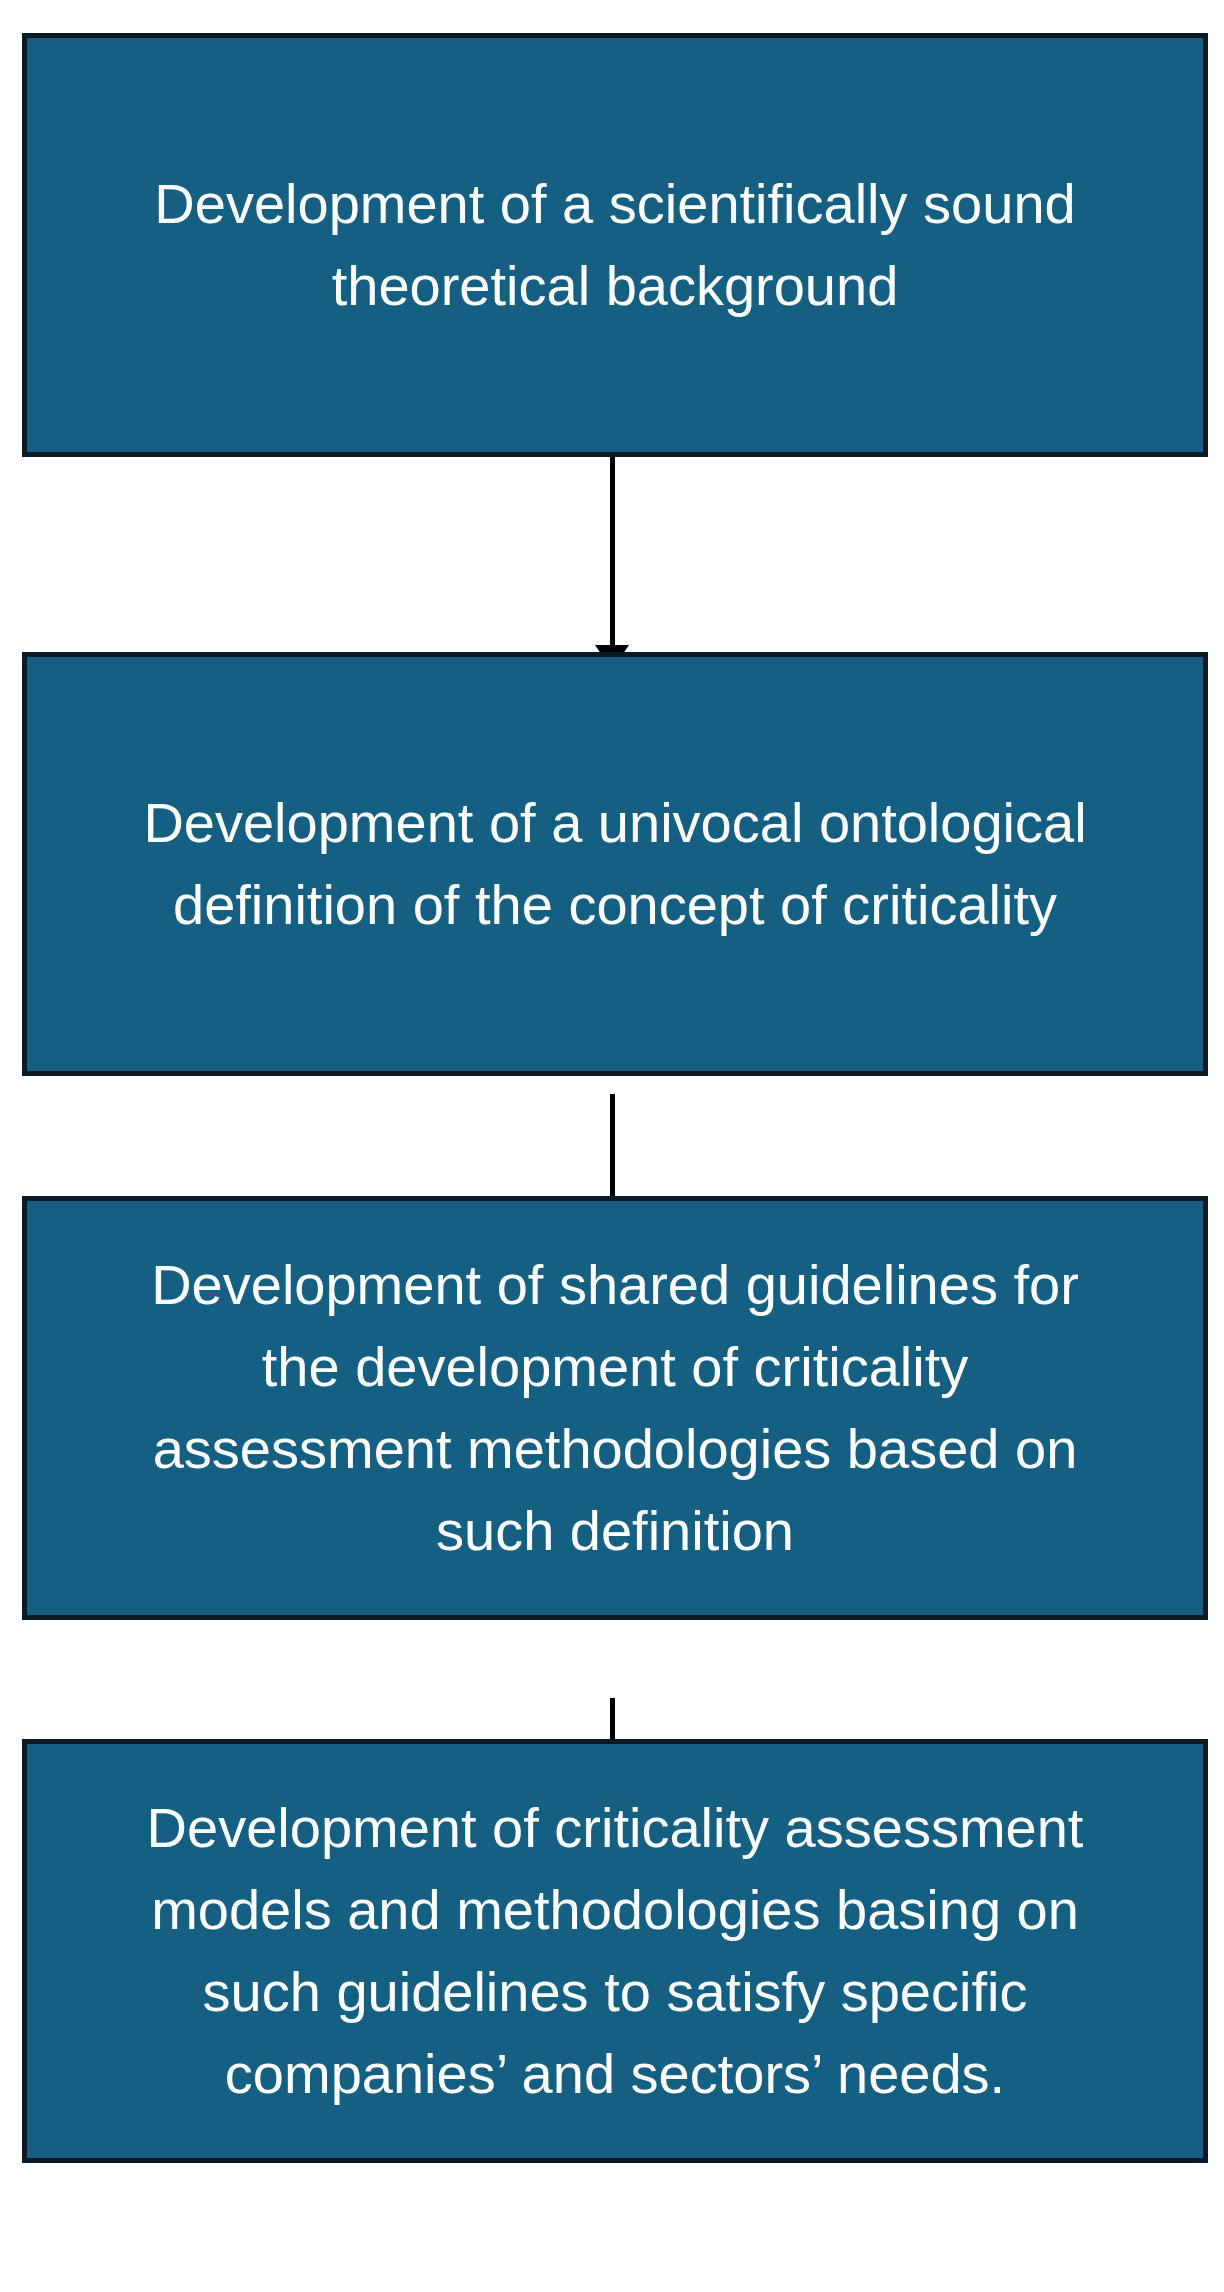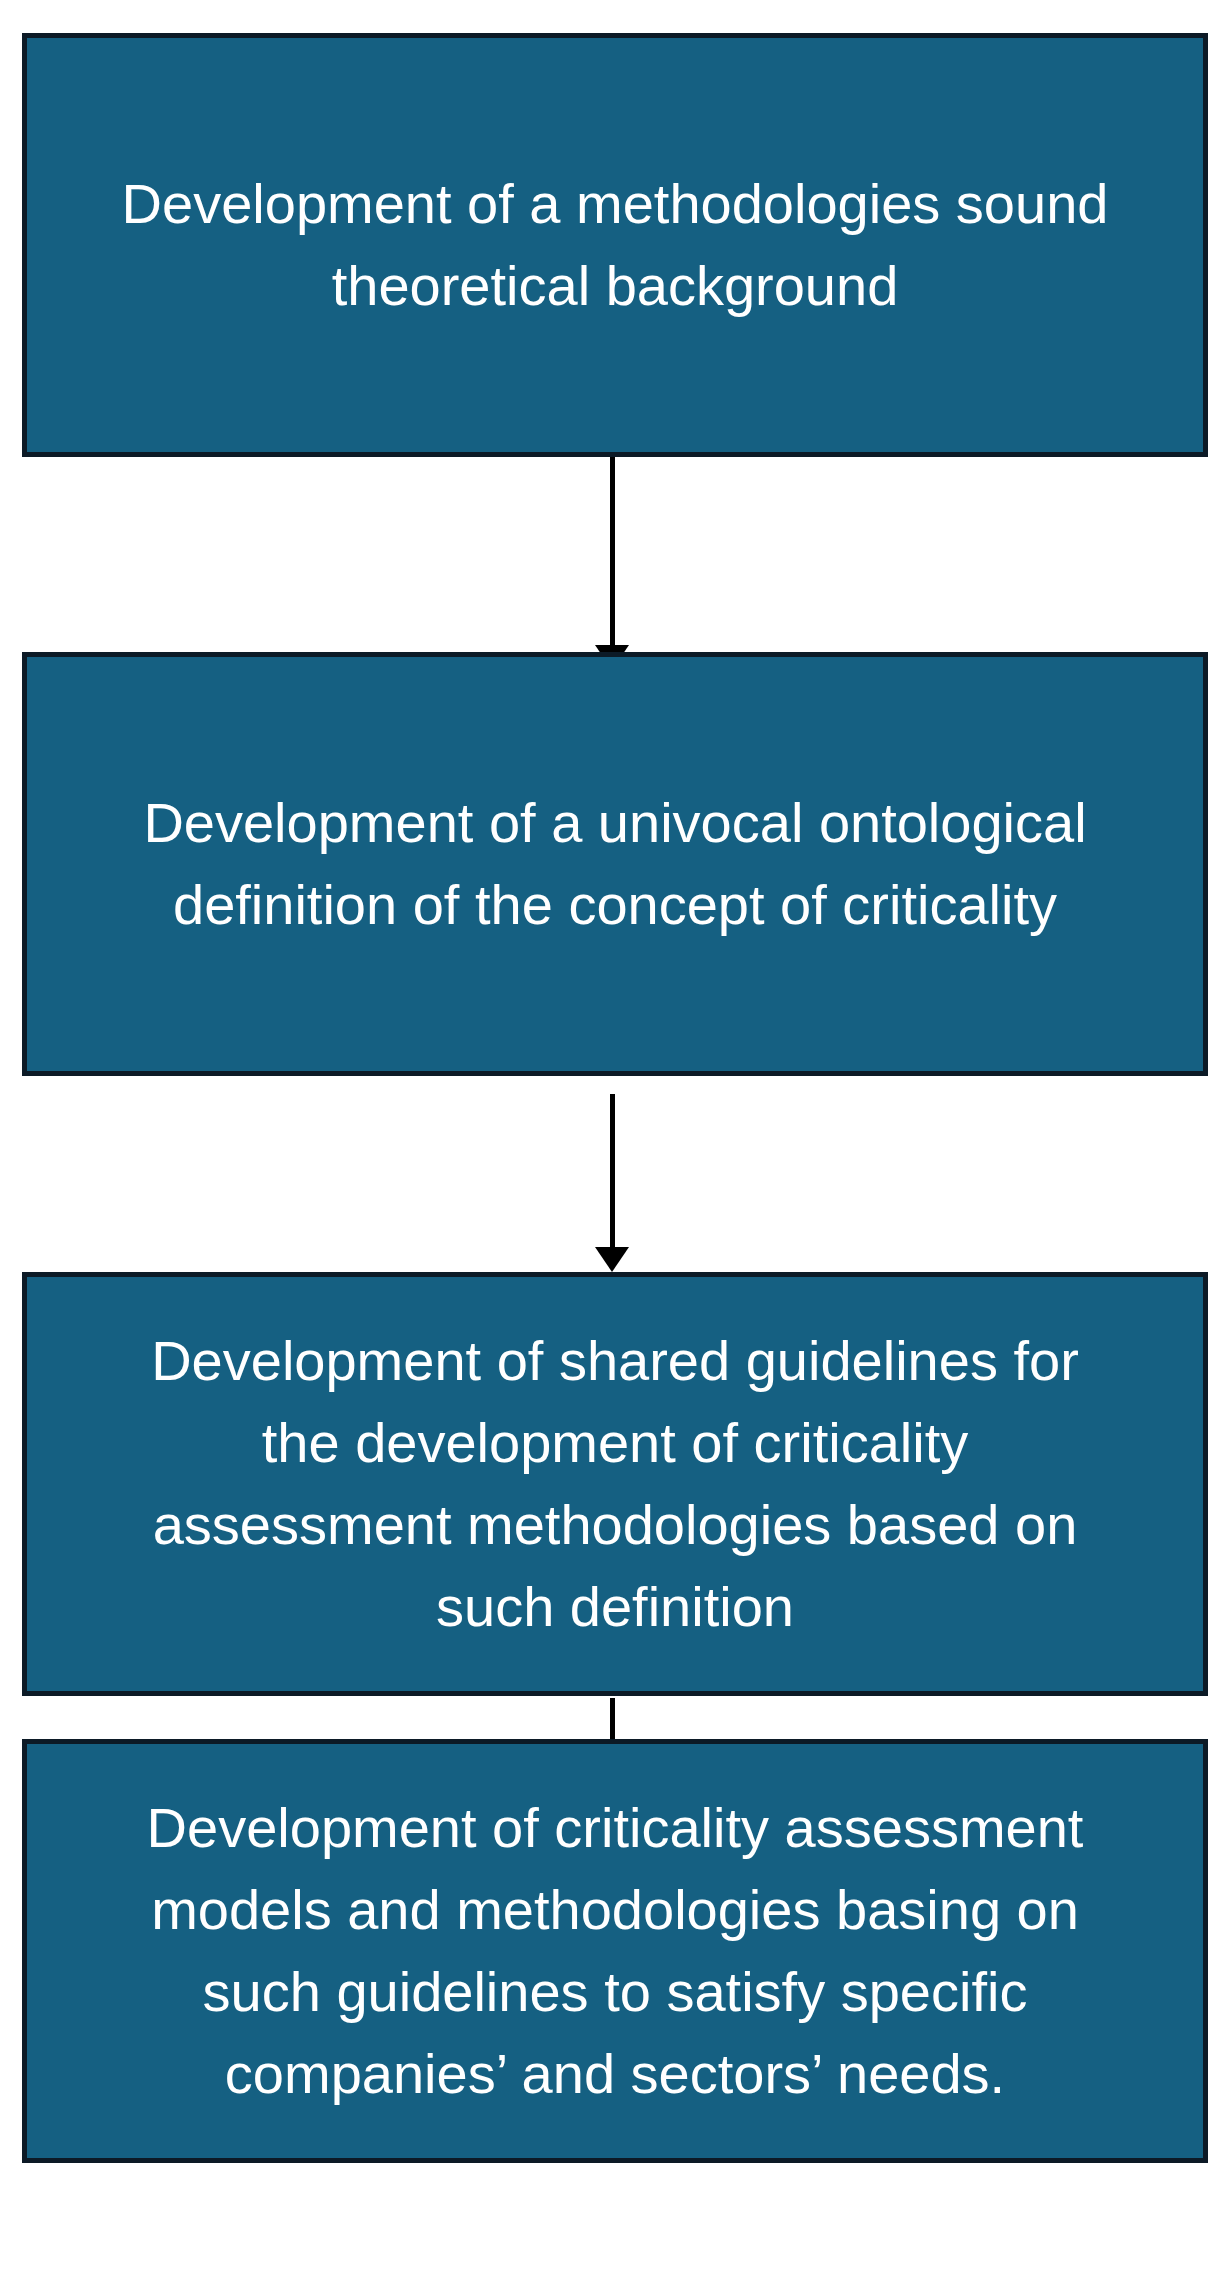--- a/index.html
+++ b/index.html
@@ -34,21 +34,21 @@
     box-sizing: border-box;
     text-align: center;
     color: #ffffff;
     font-size: 56px;
     line-height: 82px;
     white-space: pre-line;
     font-weight: 400;
   }
   .box-1 { top: 33px; }
   .box-2 { top: 652px; }
-  .box-3 { top: 1272px; justify-content: center; }
+  .box-3 { top: 1196px; justify-content: center; }
   .box-4 { top: 1739px; }
 
   .connector {
     position: absolute;
     left: 0;
     width: 1224px;
     display: flex;
     flex-direction: column;
     align-items: center;
   }
@@ -67,21 +67,21 @@
   .connector-1 { top: 457px; height: 213px; }
   .connector-2 { top: 1094px; height: 178px; }
   .connector-3 { top: 1698px; height: 135px; }
 </style>
 </head>
 <body>
 
 <div class="canvas">
 
   <div class="flow-box box-1">
-    <span class="label">Development of a methodologies sound
+    <span class="label">Development of a scientifically sound
 theoretical background</span>
   </div>
 
   <div class="connector connector-1">
     <div class="shaft"></div>
     <div class="head"></div>
   </div>
 
   <div class="flow-box box-2">
     <span class="label">Development of a univocal ontological

